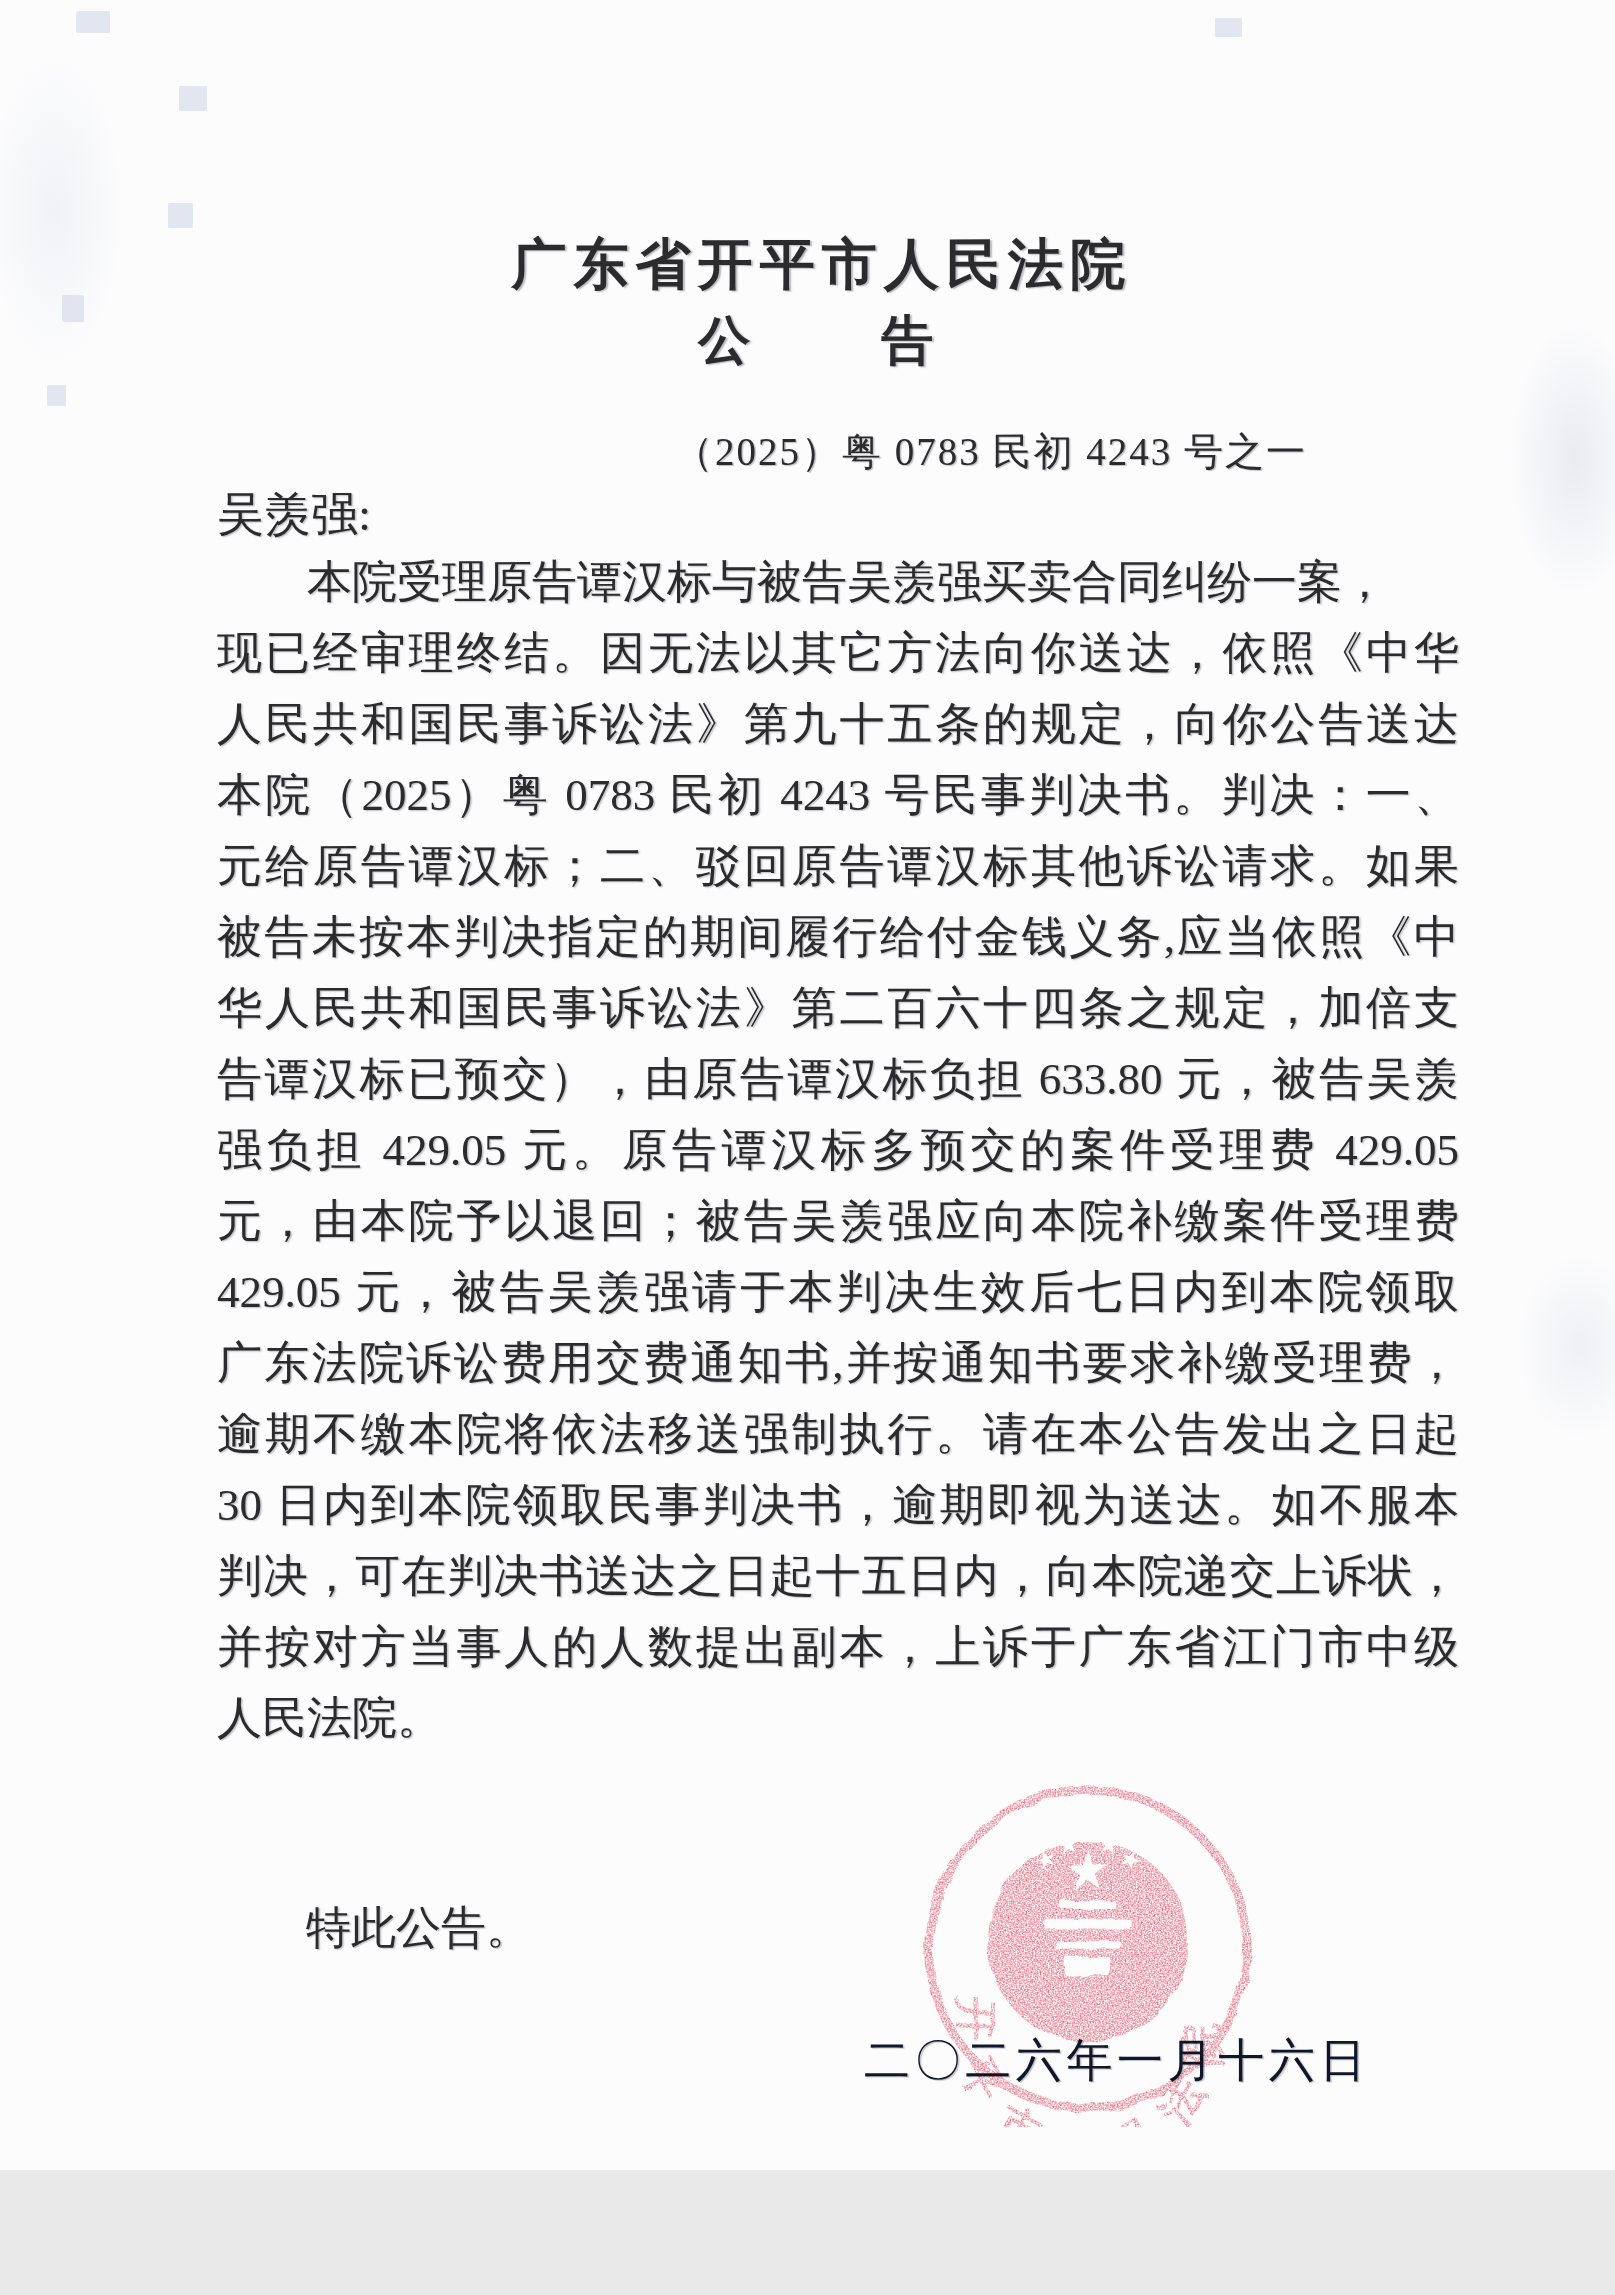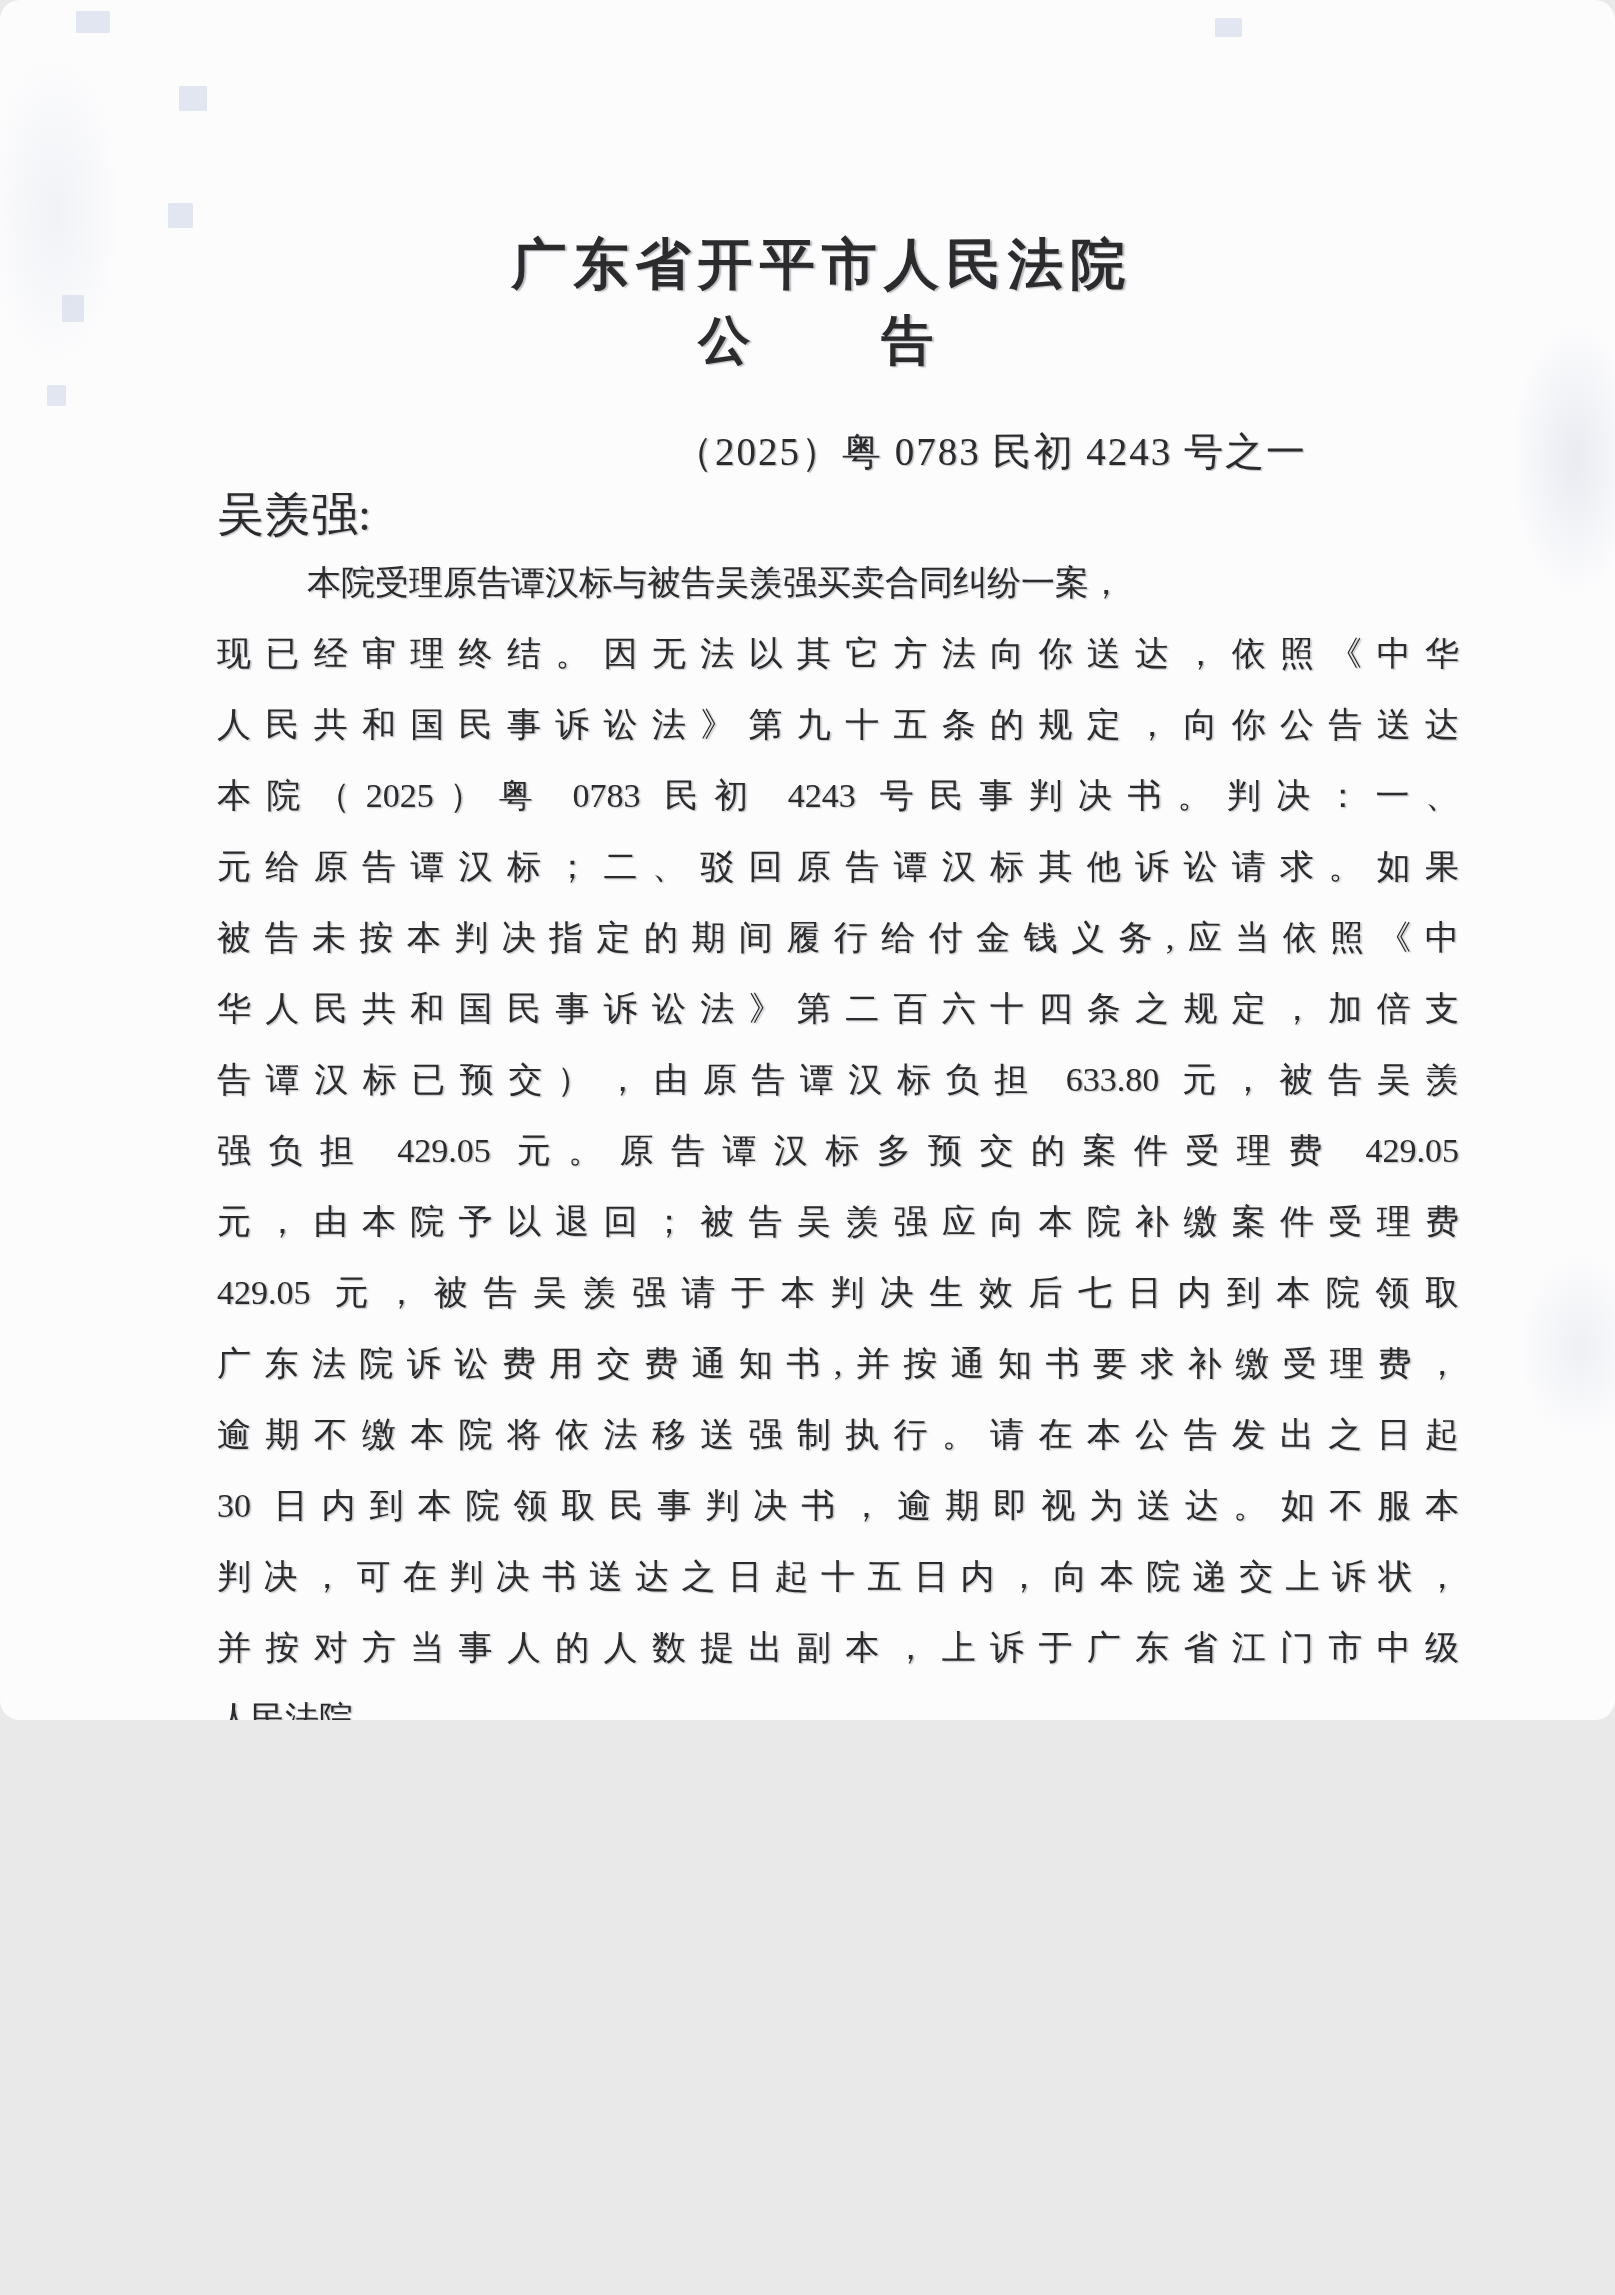--- a/index.html
+++ b/index.html
@@ -1,21 +1,20 @@
 <!DOCTYPE html>
 <html style="font-size:8.2px"><head>
 <meta charset="utf-8">
 <style>
   html,body{margin:0;padding:0;background:#e9e9e9;}
   .page{
-    position:relative; width:1615px; height:1720px;
+    position:relative; width:1615px; height:2170px;
     background:#fcfcfd; overflow:hidden;
     font-family:"Liberation Serif","DejaVu Serif",serif;
     color:#2b2b2e;
-    border-radius:20px;
   }
   
   .scan-wash{position:absolute;pointer-events:none;}
   .wash-right{left:1468px;top:265px;width:153px;height:388px;
     background:radial-gradient(ellipse 60% 50% at 70% 50%, rgba(188,196,214,.30), rgba(188,196,214,0) 70%);}
   .wash-right2{left:1458px;top:1214px;width:163px;height:265px;
     background:radial-gradient(ellipse 55% 50% at 75% 50%, rgba(190,198,214,.22), rgba(190,198,214,0) 70%);}
   .wash-bottom{left:586px;top:2193px;width:612px;height:107px;
     background:radial-gradient(ellipse 50% 60% at 50% 60%, rgba(196,203,218,.20), rgba(196,203,218,0) 72%);}
   .wash-left{left:-31px;top:31px;width:214px;height:449px;
@@ -39,21 +38,21 @@
     font-size:39px; letter-spacing:2px;
     text-shadow:1.5px 0.5px 1px rgba(80,80,90,.35);
     margin-top:24px;
   }
   .addressee{
     position:absolute; top:483px; left:217px;
     font-size:47px; text-shadow:1.5px 0.5px 1.5px rgba(80,80,90,.35);
   }
   .body-block{
     position:absolute; top:547px; left:217px; width:1242px;
-    font-size:34px;
+    font-size:45px;
     text-shadow:1.5px 0.5px 1.5px rgba(80,80,90,.35);
   }
   .line{height:71px; line-height:71px; text-align:justify; overflow:visible; white-space:normal;}
   .line.full{text-align-last:justify;}
   .line.short{text-align-last:left;}
   .line.indent{padding-left:90px;}
   .closing{
     position:absolute; top:1893px; left:306px;
     font-size:45px; line-height:71px;
     text-shadow:1.5px 0.5px 1.5px rgba(80,80,90,.35);

